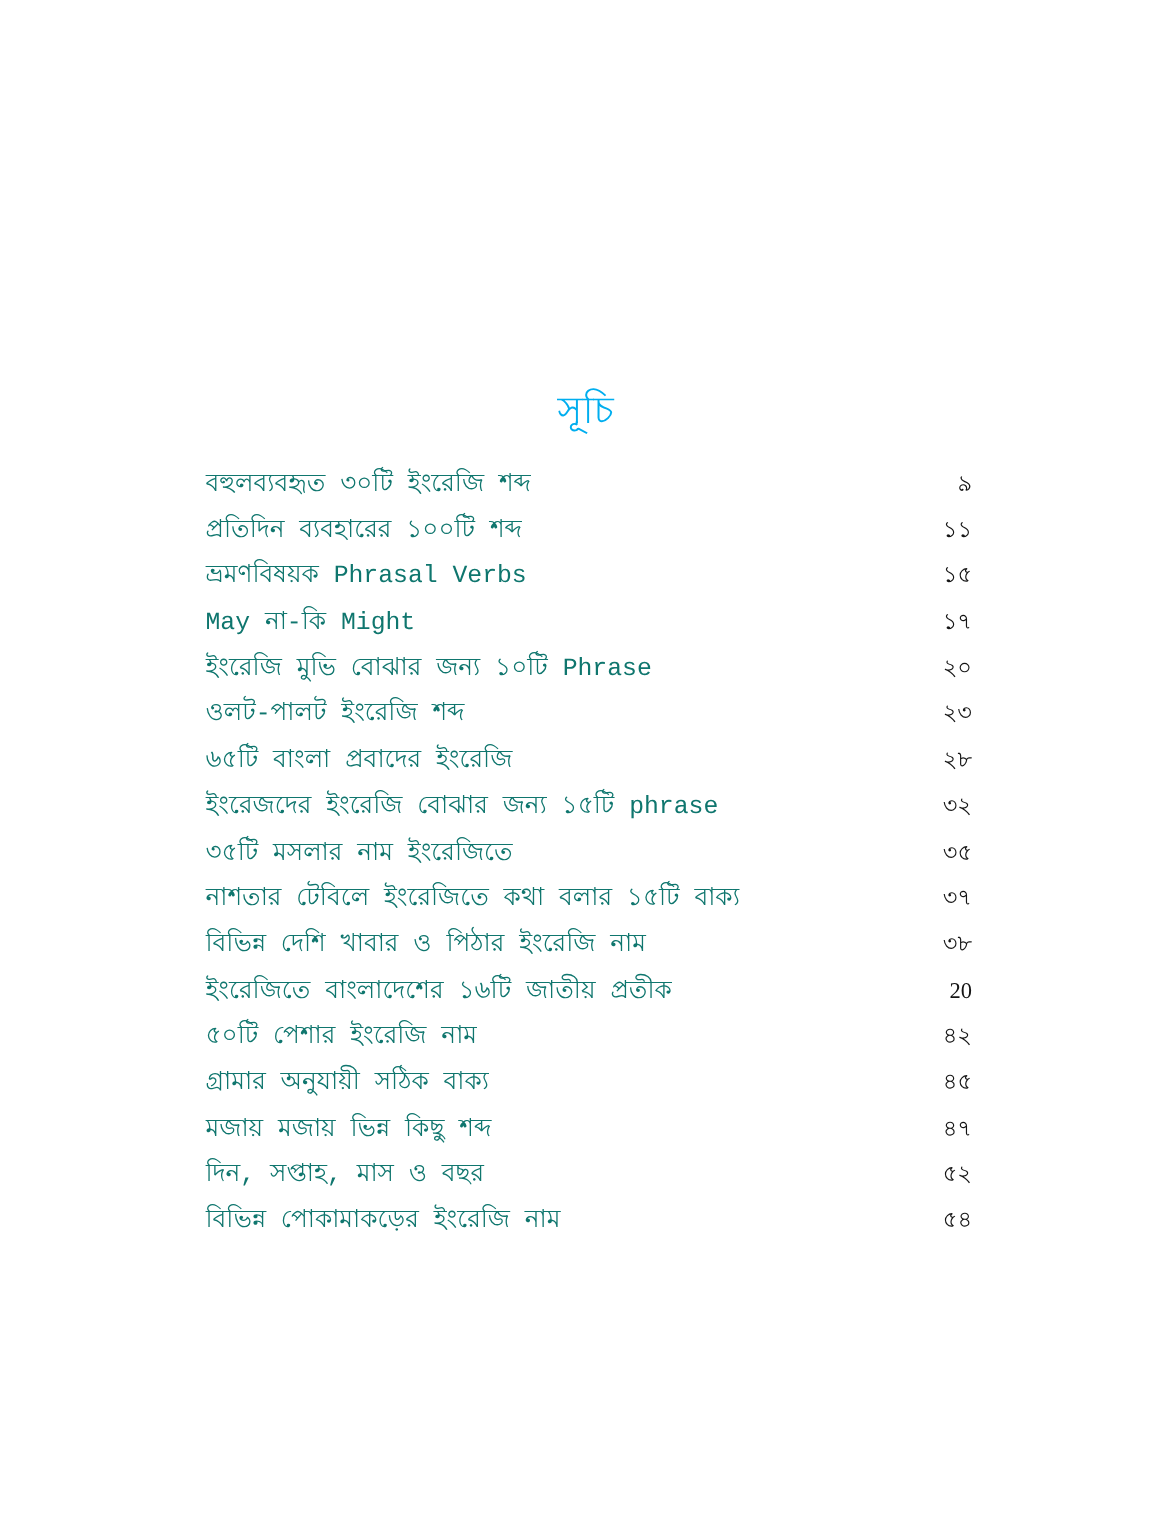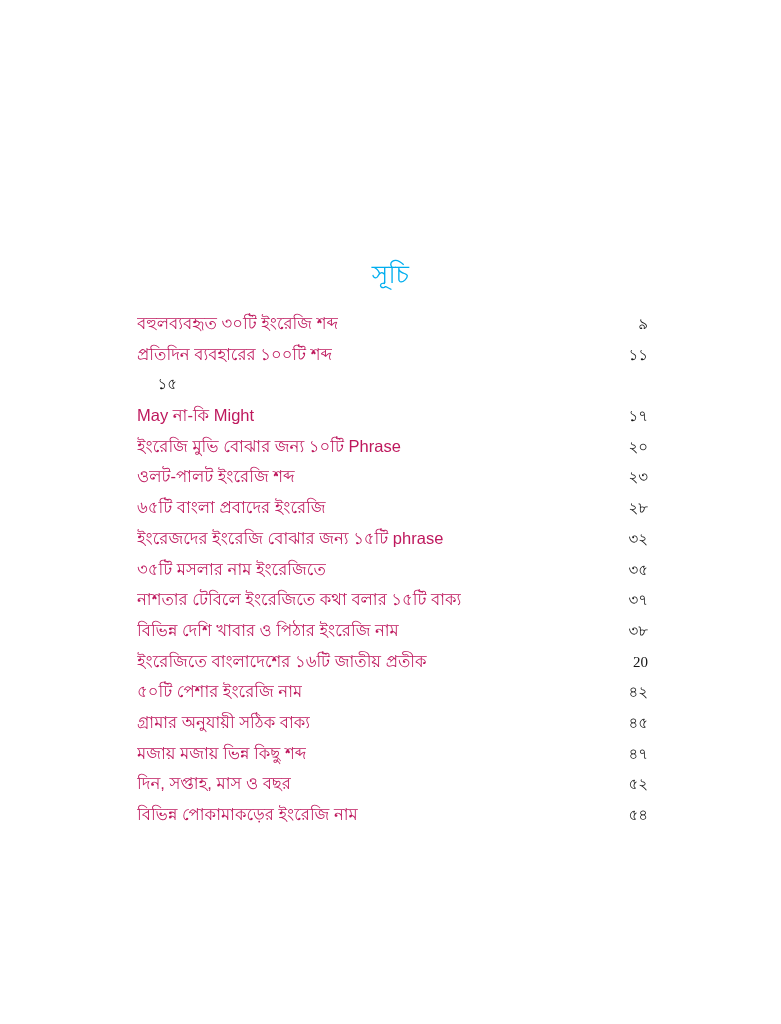--- a/index.html
+++ b/index.html
@@ -54,22 +54,22 @@
     display: flex;
     align-items: baseline;
     justify-content: space-between;
     height: 30.7px;
     line-height: 30.7px;
     white-space: nowrap;
   }
 
   .toc-entry-title {
     font-size: 16.5px;
-    font-family: Liberation Sans, sans-serif;
-    color: #be185d;
+    font-family: Liberation Mono, monospace;
+    color: #0f766e;
     flex: 0 1 auto;
     overflow: hidden;
     text-overflow: clip;
   }
 
   .toc-entry-page {
     font-size: 15px;
     font-family: "Liberation Serif", "DejaVu Serif", serif;
     color: #141414;
     flex: 0 0 auto;
@@ -89,20 +89,21 @@
 
   <div class="toc-entry">
         <span class="toc-entry-title">বহুলব্যবহৃত ৩০টি ইংরেজি শব্দ</span>
         <span class="toc-entry-page">৯</span>
       </div>
       <div class="toc-entry">
         <span class="toc-entry-title">প্রতিদিন ব্যবহারের ১০০টি শব্দ</span>
         <span class="toc-entry-page">১১</span>
       </div>
       <div class="toc-entry">
+        <span class="toc-entry-title">ভ্রমণবিষয়ক Phrasal Verbs</span>
         <span class="toc-entry-page">১৫</span>
       </div>
       <div class="toc-entry">
         <span class="toc-entry-title">May না-কি Might</span>
         <span class="toc-entry-page">১৭</span>
       </div>
       <div class="toc-entry">
         <span class="toc-entry-title">ইংরেজি মুভি বোঝার জন্য ১০টি Phrase</span>
         <span class="toc-entry-page">২০</span>
       </div>

